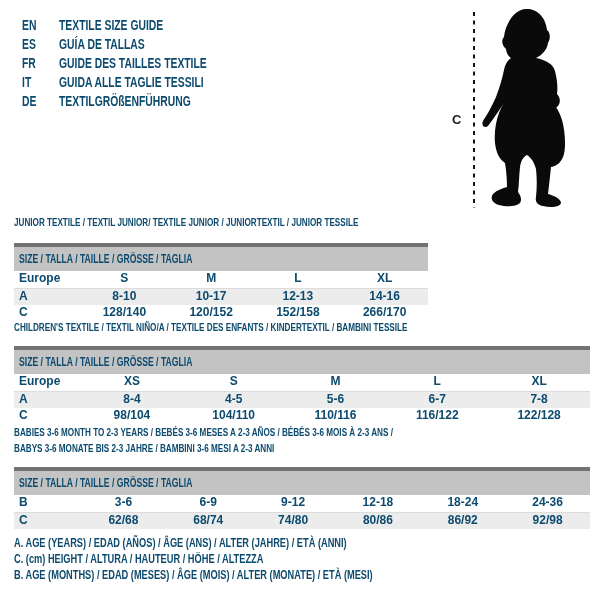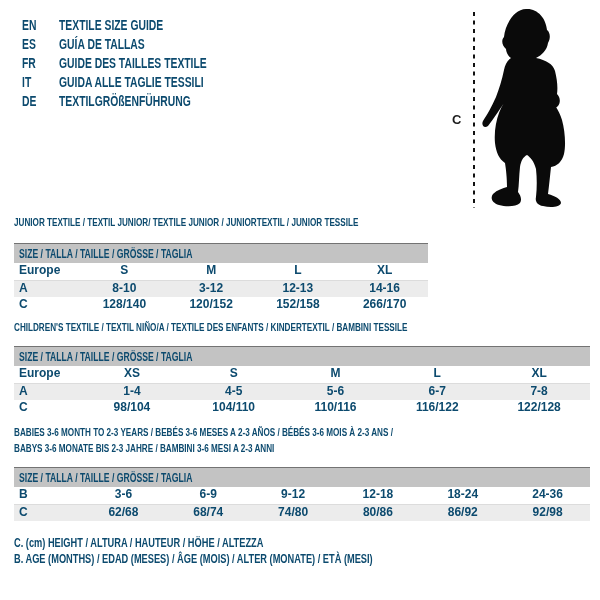--- a/index.html
+++ b/index.html
@@ -13,21 +13,21 @@
   .langs{position:absolute;left:22px;top:15px;}
   .lang-row{display:flex;height:19px;align-items:center;font-size:14px;}
   .codecell{width:37px;flex:none;}
   
   .figure{position:absolute;left:440px;top:0;}
   
   .sec-title{position:absolute;left:14px;font-size:11px;line-height:16px;}
   .sec-title .cond{display:block;}
   
   .size-table{position:absolute;left:14px;font-size:12px;}
-  .t-header{height:20px;background:#c3c3c3;border-top:1px solid #737373;
+  .t-header{height:28px;background:#c3c3c3;border-top:4px solid #737373;
             display:flex;align-items:center;padding-left:5px;box-sizing:border-box;}
   .t-header .cond{transform:scaleX(0.72);font-size:12px;}
   .t-row{display:flex;height:17px;font-weight:700;}
   .t-row.shaded{background:#ececec;border-top:1px solid #dcdcdc;box-sizing:border-box;}
   .t-label{width:62px;flex:none;padding-left:5px;text-align:left;}
   .t-cell{flex:1;text-align:center;}
   
   .legend{position:absolute;left:14px;top:536px;}
   .legend-line{height:16px;font-size:12.5px;}
 </style>
@@ -86,21 +86,21 @@
     <div class="t-row">
       <span class="t-label">Europe</span>
       <span class="t-cell">S</span>
       <span class="t-cell">M</span>
       <span class="t-cell">L</span>
       <span class="t-cell">XL</span>
     </div>
     <div class="t-row shaded">
       <span class="t-label">A</span>
       <span class="t-cell">8-10</span>
-      <span class="t-cell">3-12</span>
+      <span class="t-cell">10-17</span>
       <span class="t-cell">12-13</span>
       <span class="t-cell">14-16</span>
     </div>
     <div class="t-row">
       <span class="t-label">C</span>
       <span class="t-cell">128/140</span>
       <span class="t-cell">120/152</span>
       <span class="t-cell">152/158</span>
       <span class="t-cell">266/170</span>
     </div>
@@ -116,21 +116,21 @@
     <div class="t-row">
       <span class="t-label">Europe</span>
       <span class="t-cell">XS</span>
       <span class="t-cell">S</span>
       <span class="t-cell">M</span>
       <span class="t-cell">L</span>
       <span class="t-cell">XL</span>
     </div>
     <div class="t-row shaded">
       <span class="t-label">A</span>
-      <span class="t-cell">1-4</span>
+      <span class="t-cell">8-4</span>
       <span class="t-cell">4-5</span>
       <span class="t-cell">5-6</span>
       <span class="t-cell">6-7</span>
       <span class="t-cell">7-8</span>
     </div>
     <div class="t-row">
       <span class="t-label">C</span>
       <span class="t-cell">98/104</span>
       <span class="t-cell">104/110</span>
       <span class="t-cell">110/116</span>
@@ -162,20 +162,23 @@
       <span class="t-cell">68/74</span>
       <span class="t-cell">74/80</span>
       <span class="t-cell">80/86</span>
       <span class="t-cell">86/92</span>
       <span class="t-cell">92/98</span>
     </div>
   </div>
 
   <div class="legend">
     <div class="legend-line">
+      <span class="cond">A. AGE (YEARS) / EDAD (AÑOS) / ÂGE (ANS) / ALTER (JAHRE) / ETÀ (ANNI)</span>
+    </div>
+    <div class="legend-line">
       <span class="cond">C. (cm) HEIGHT / ALTURA / HAUTEUR / HÖHE / ALTEZZA</span>
     </div>
     <div class="legend-line">
       <span class="cond">B. AGE (MONTHS) / EDAD (MESES) / ÂGE (MOIS) / ALTER (MONATE) / ETÀ (MESI)</span>
     </div>
   </div>
 
 </div>
 
 </body></html>

